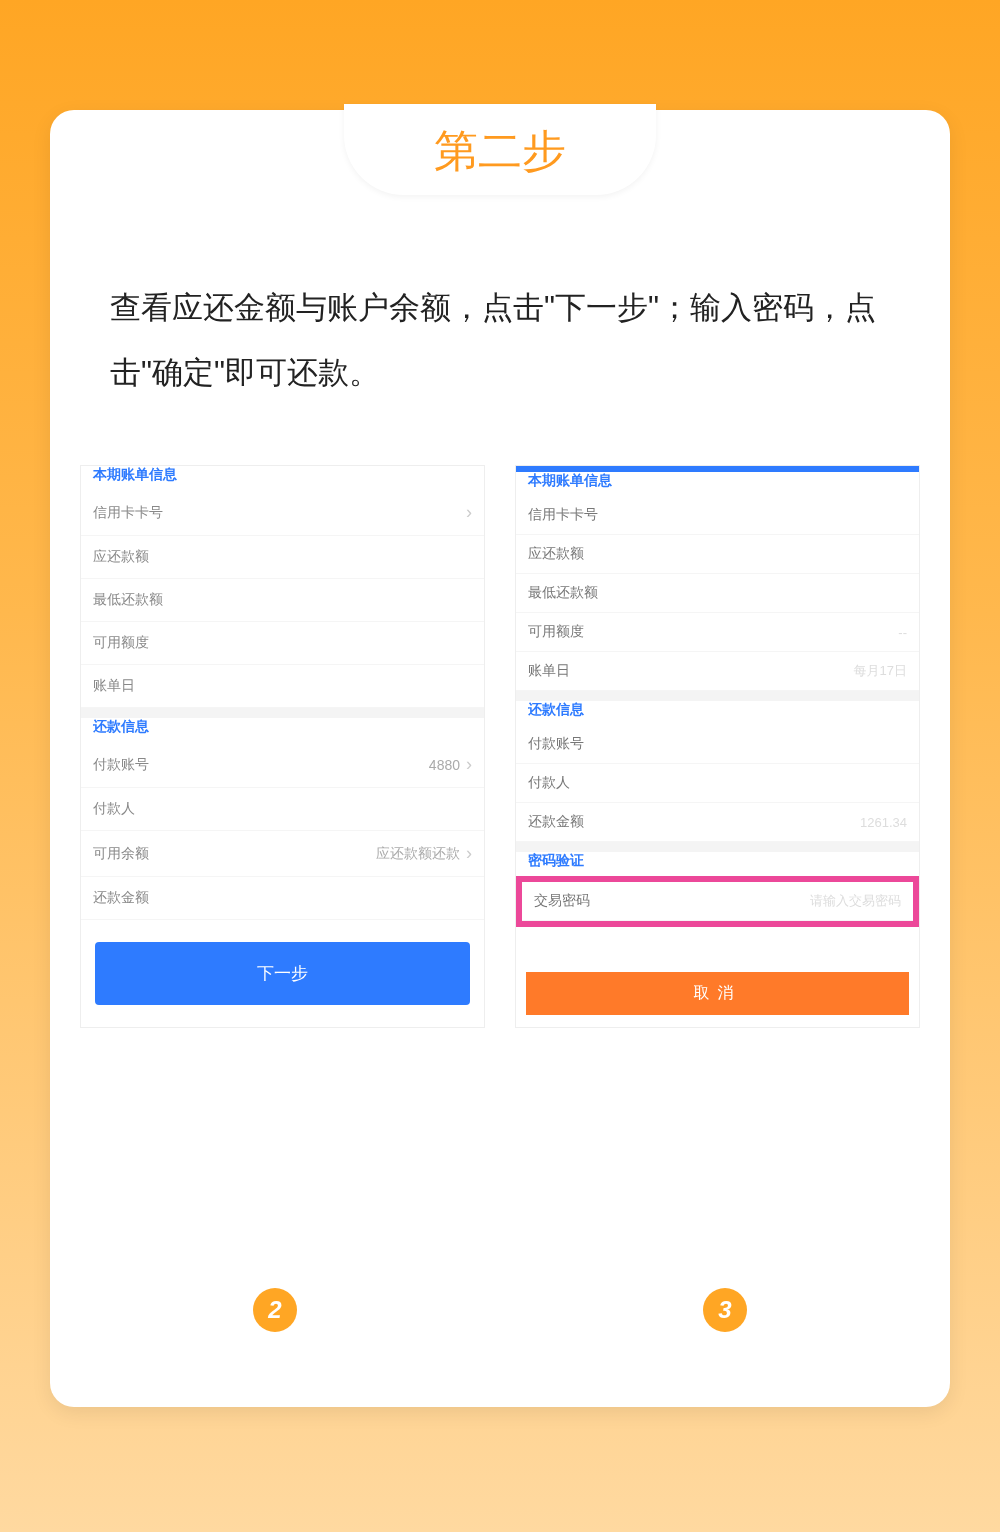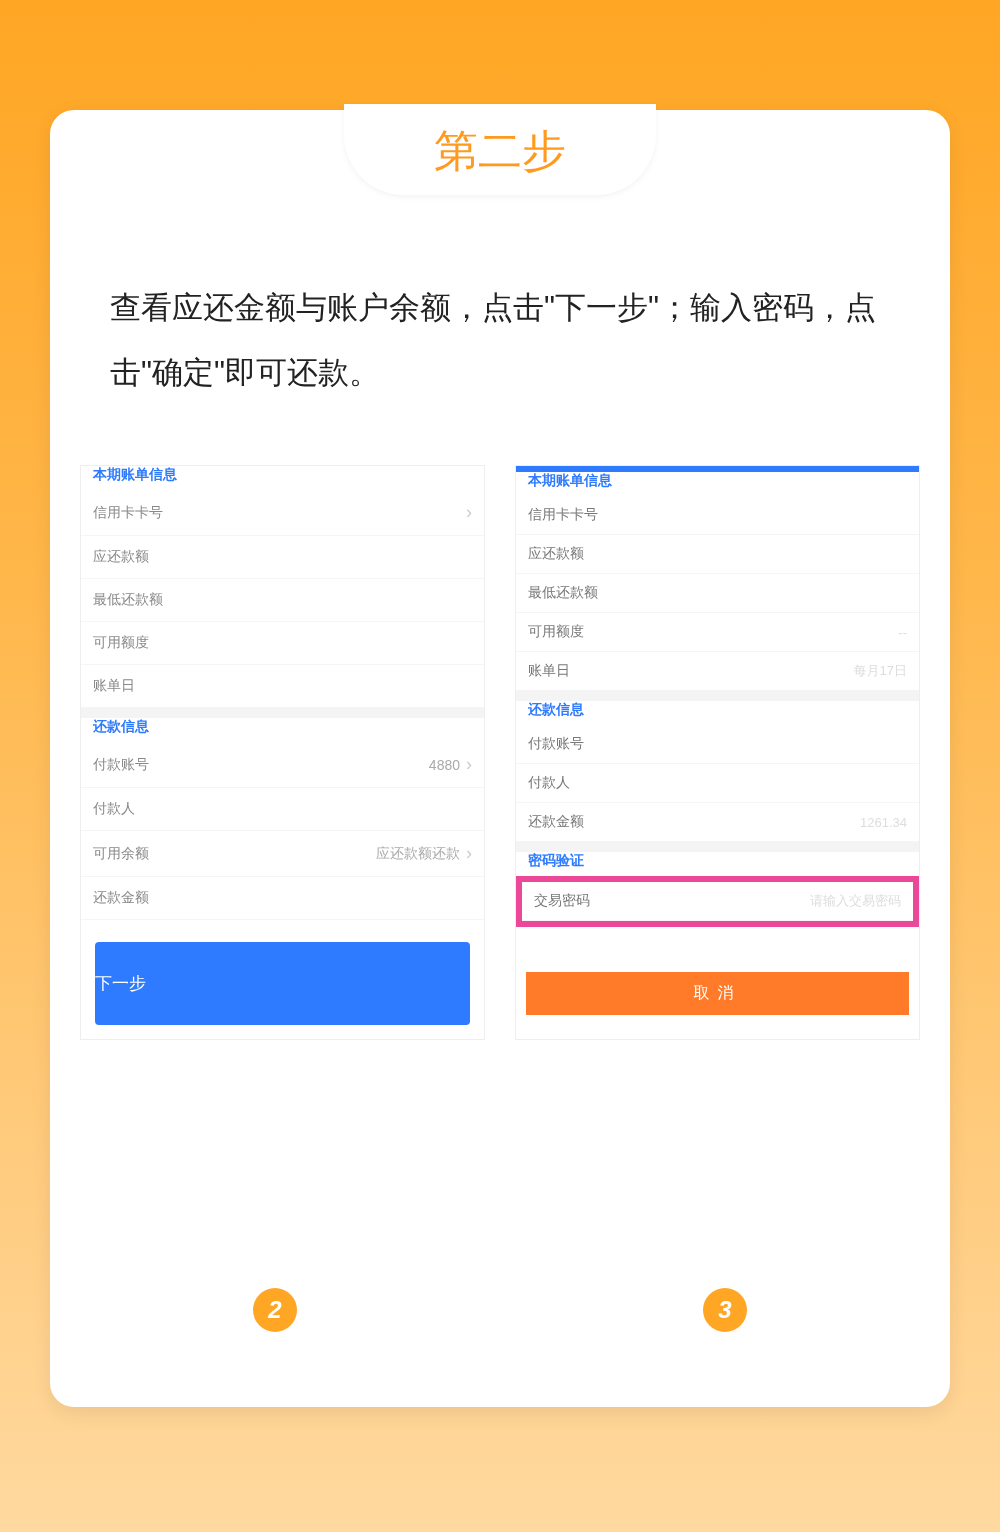--- a/index.html
+++ b/index.html
@@ -89,21 +89,22 @@
     color: #888;
     border-bottom: 1px solid #f5f5f5;
   }
   .row .val { color: #aaa; display:flex; align-items:center; gap:6px;}
   .chevron { color:#ccc; font-size:18px; font-weight:300;}
   .gap { height: 10px; background: #f4f4f4; }
   .next-btn {
     margin: 22px 14px 14px;
     background: #2E7BFF;
     color: #fff;
-    padding: 30px 0;
+    text-align: center;
+    padding: 20px 0;
     border-radius: 4px;
     font-size: 17px;
   }
   .refresh-icon {
     width:16px;height:16px;border:2px solid #ccc;border-radius:50%;
     border-top-color:transparent;position:relative;
   }
   
   .p2-topbar { height:6px; background:#2E7BFF; }
   .p2 .row { padding: 10px 12px; font-size:14px; color:#777; }

